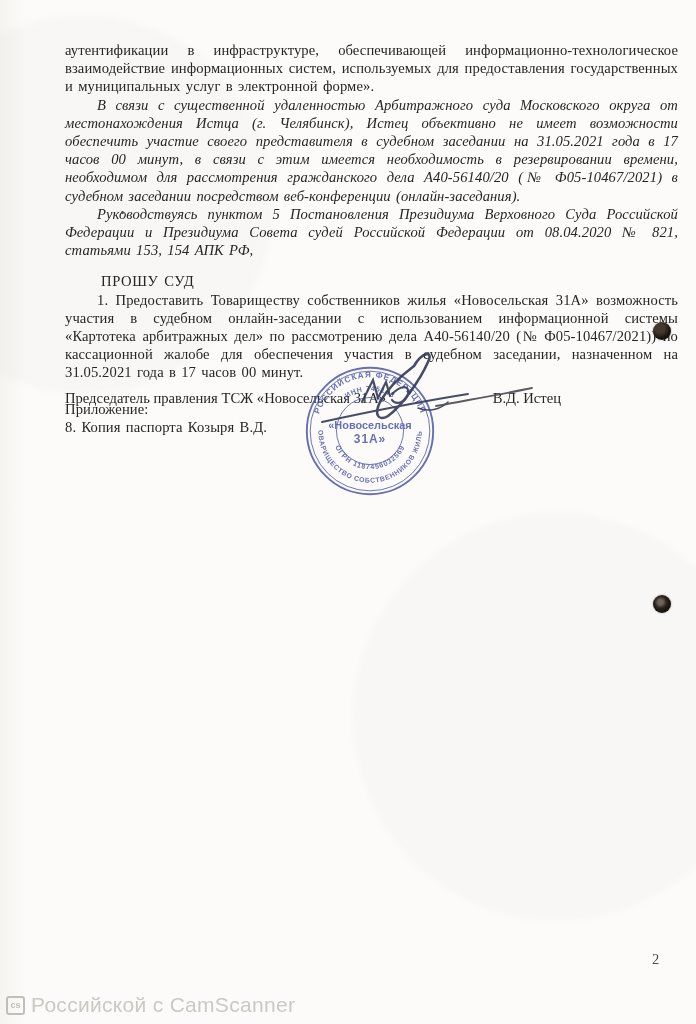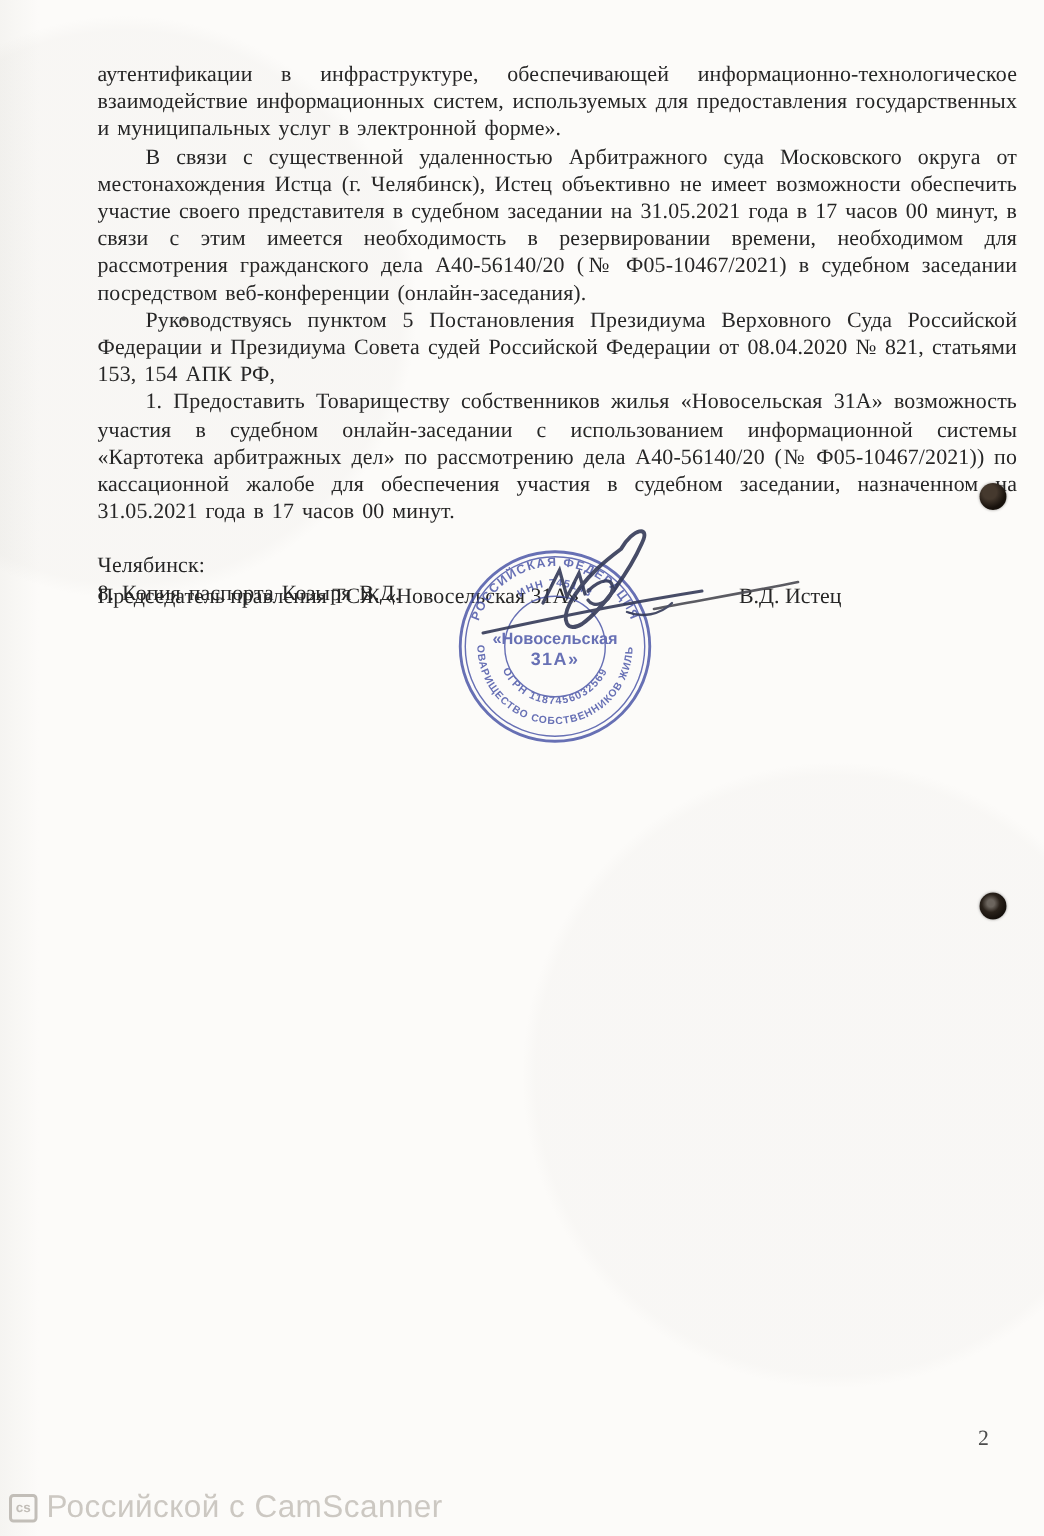--- a/index.html
+++ b/index.html
@@ -17,21 +17,21 @@
     color:#262626;
   }
   .doc-body{
     position:absolute;left:65px;top:41px;width:613px;
     font-size:14.6px;line-height:18.2px;
     text-align:justify;
     letter-spacing:.1px;
     word-spacing:1.5px;
   }
   .doc-body p{margin:0;}
-  .para.indent{text-indent:32px;}
+  .para.indent{text-indent:32px;font-style:italic;}
   .req-heading{
     margin-top:13px !important;
     text-indent:36px;
     letter-spacing:.6px;
   }
   .req-item{margin-top:0 !important;text-indent:32px;}
   .attachments{margin-top:18px;}
   .ink-speck{
     position:absolute;left:121px;top:211px;width:3px;height:3px;border-radius:50%;
     background:#4a4a4a;
@@ -84,23 +84,24 @@
 </style>
 </head>
 <body>
 
 <div class="page">
 
   <div class="doc-body">
     <p class="para">аутентификации в инфраструктуре, обеспечивающей информационно-технологическое взаимодействие информационных систем, используемых для предоставления государственных и муниципальных услуг в электронной форме».</p>
     <p class="para indent">В связи с существенной удаленностью Арбитражного суда Московского округа от местонахождения Истца (г. Челябинск),  Истец объективно не имеет возможности обеспечить участие своего представителя в судебном заседании на 31.05.2021 года в 17 часов 00 минут, в связи с этим имеется необходимость в резервировании времени, необходимом для рассмотрения гражданского дела А40-56140/20 (№ Ф05-10467/2021) в судебном заседании посредством веб-конференции (онлайн-заседания).</p>
     <p class="para indent">Руководствуясь пунктом 5 Постановления Президиума Верховного Суда Российской Федерации и Президиума Совета судей Российской Федерации от 08.04.2020 № 821, статьями 153, 154 АПК РФ,</p>
+    <p class="req-heading">ПРОШУ СУД</p>
     <p class="req-item">1. Предоставить Товариществу собственников жилья «Новосельская 31А» возможность участия  в судебном онлайн-заседании с использованием информационной системы «Картотека арбитражных дел» по рассмотрению дела А40-56140/20 (№ Ф05-10467/2021)) по кассационной жалобе для обеспечения участия в судебном заседании, назначенном на 31.05.2021 года в 17 часов 00 минут.</p>
     <div class="attachments">
-      <p>Челябинск:</p>
+      <p>Приложение:</p>
       <p>8. Копия паспорта Козыря В.Д.</p>
     </div>
   </div>
 
   <div class="ink-speck"></div>
 
   <div class="sig-row">
     <span>Председатель правления ТСЖ «Новосельская 31А»</span>
     <span>В.Д. Истец</span>
   </div>

